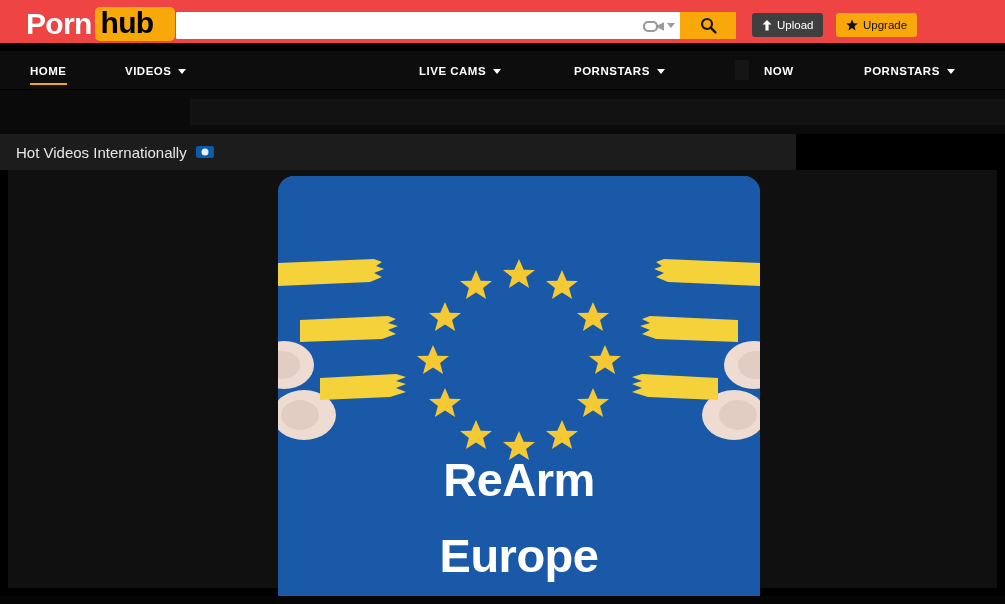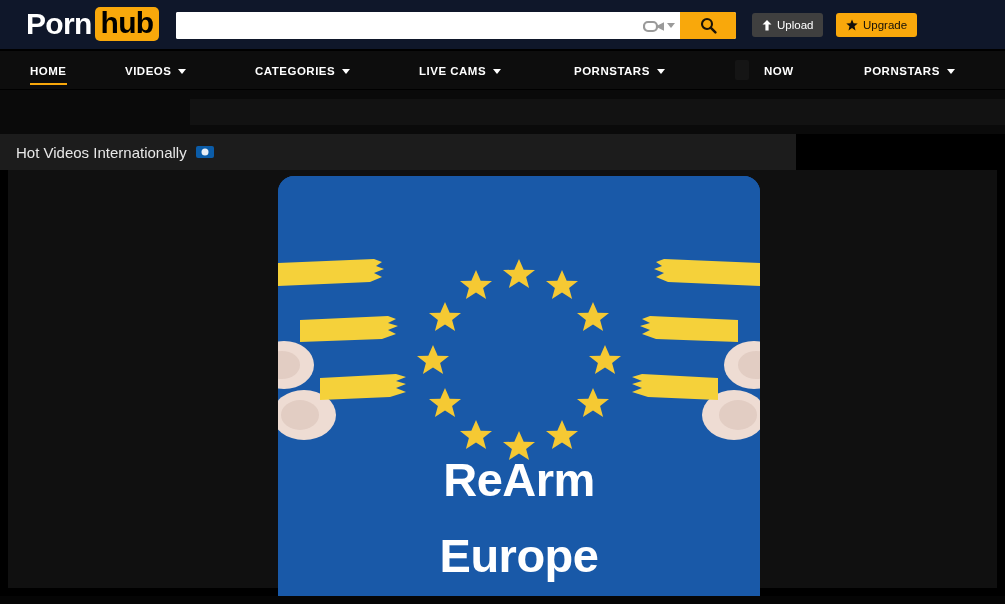--- a/index.html
+++ b/index.html
@@ -6,22 +6,22 @@
   html, body {
     width: 1005px; height: 604px;
     background: #000000;
     font-family: "Liberation Sans", sans-serif;
     overflow: hidden;
   }
 
   
   .header {
     position: absolute; left: 0; top: 0;
-    width: 1005px; height: 49px;
-    background: #0f172a;
+    width: 1005px; height: 43px;
+    background: #ef4444;
     display: flex; align-items: center;
   }
   .logo {
     position: absolute; left: 26px; top: 7px;
     display: flex; align-items: center;
     height: 34px;
   }
   .logo-porn {
     color: #ffffff;
     font-size: 30px;
@@ -30,21 +30,21 @@
     line-height: 30px;
   }
   .logo-hub {
     background: #f9a80b;
     color: #000000;
     font-size: 30px;
     font-weight: bold;
     letter-spacing: -0.7px;
     line-height: 30px;
     border-radius: 5px;
-    padding: 1px 6px 3px 6px;
+    padding: 1px 22px 3px 6px;
     margin-left: 3px;
   }
 
   
   .search-wrap {
     position: absolute; left: 176px; top: 12px;
     width: 560px; height: 27px;
     display: flex;
     background: #ffffff;
     border-radius: 2px;
@@ -264,24 +264,20 @@
 </div>
 
 <div class="nav">
   <div class="nav-item active" style="left:30px">
       <span>HOME</span>
     </div>
   <div class="nav-item" style="left:125px">
       <span>VIDEOS</span>
       <span class="caret"></span>
     </div>
-  <div class="nav-item" style="left:255px">
-      <span>CATEGORIES</span>
-      <span class="caret"></span>
-    </div>
   <div class="nav-item" style="left:419px">
       <span>LIVE CAMS</span>
       <span class="caret"></span>
     </div>
   <div class="nav-item" style="left:574px">
       <span>PORNSTARS</span>
       <span class="caret"></span>
     </div>
   <div class="nav-item" style="left:764px">
       <span>NOW</span>

